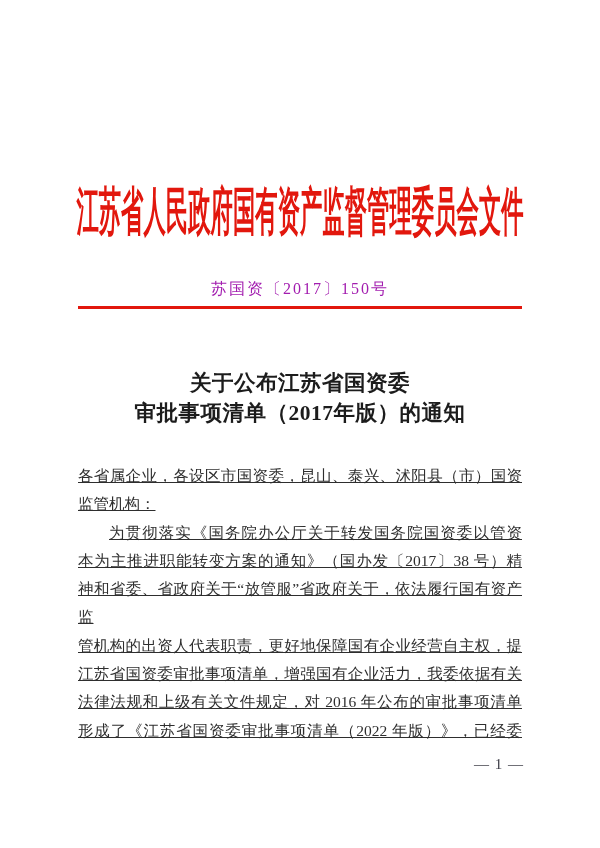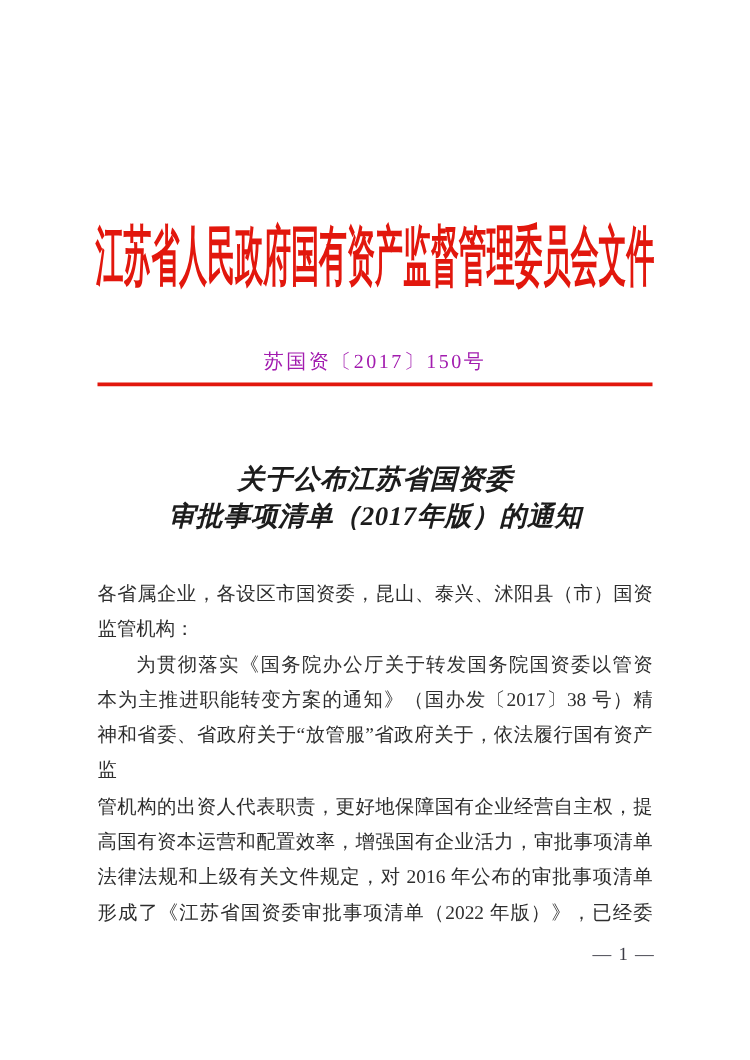--- a/index.html
+++ b/index.html
@@ -20,20 +20,21 @@
     overflow: hidden;
   }
   
   .header-title {
     position: absolute;
     top: 180px;
     left: 0;
     width: 600px;
     height: 64px;
     display: flex;
+    align-items: center;
     justify-content: center;
   }
   .header-title-inner {
     white-space: nowrap;
     font-size: 52px;
     font-weight: bold;
     color: var(--accent-red);
     transform: scaleX(0.43);
     transform-origin: center center;
     line-height: 1;
@@ -60,30 +61,30 @@
     position: absolute;
     top: 368px;
     left: 0;
     width: 600px;
     text-align: center;
     font-size: 21.5px;
     font-weight: bold;
     line-height: 30px;
     color: #1c1c1c;
     letter-spacing: 0.5px;
-    font-style: italic;
   }
   .body-block {
     position: absolute;
     top: 462px;
     left: 78px;
     width: 444px;
     font-size: 15.5px;
     line-height: 28.3px;
     color: var(--text-dark);
+    text-decoration: underline;
   }
   .bline { text-align: left; }
   .bline.fill {
     text-align: justify;
     text-align-last: justify;
     text-justify: inter-character;
   }
   .bline.indent { text-indent: 2em; }
   .page-number {
     position: absolute;
@@ -112,20 +113,20 @@
     <div>审批事项清单（2017年版）的通知</div>
   </div>
 
   <div class="body-block">
     <div class="bline fill">各省属企业，各设区市国资委，昆山、泰兴、沭阳县（市）国资</div>
     <div class="bline">监管机构：</div>
     <div class="bline fill indent">为贯彻落实《国务院办公厅关于转发国务院国资委以管资</div>
     <div class="bline fill">本为主推进职能转变方案的通知》（国办发〔2017〕38 号）精</div>
     <div class="bline fill">神和省委、省政府关于“放管服”省政府关于，依法履行国有资产监</div>
     <div class="bline fill">管机构的出资人代表职责，更好地保障国有企业经营自主权，提</div>
-    <div class="bline fill">高国有资本运营和配置效率，增强国有企业活力，审批事项清单</div>
+    <div class="bline fill">江苏省国资委审批事项清单，增强国有企业活力，我委依据有关</div>
     <div class="bline fill">法律法规和上级有关文件规定，对 2016 年公布的审批事项清单</div>
     <div class="bline fill">形成了《江苏省国资委审批事项清单（2022 年版）》，已经委</div>
   </div>
 
   <div class="page-number">— 1 —</div>
 
 </div>
 
 </body></html>

